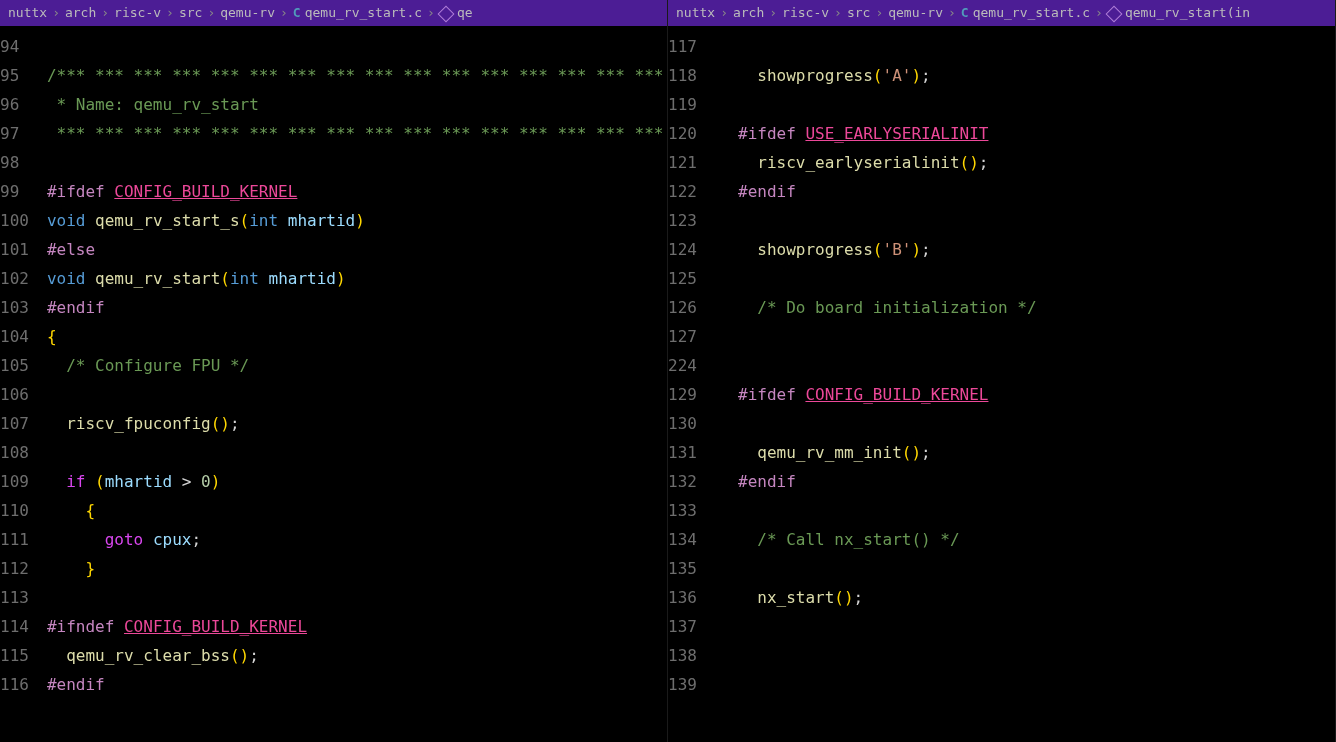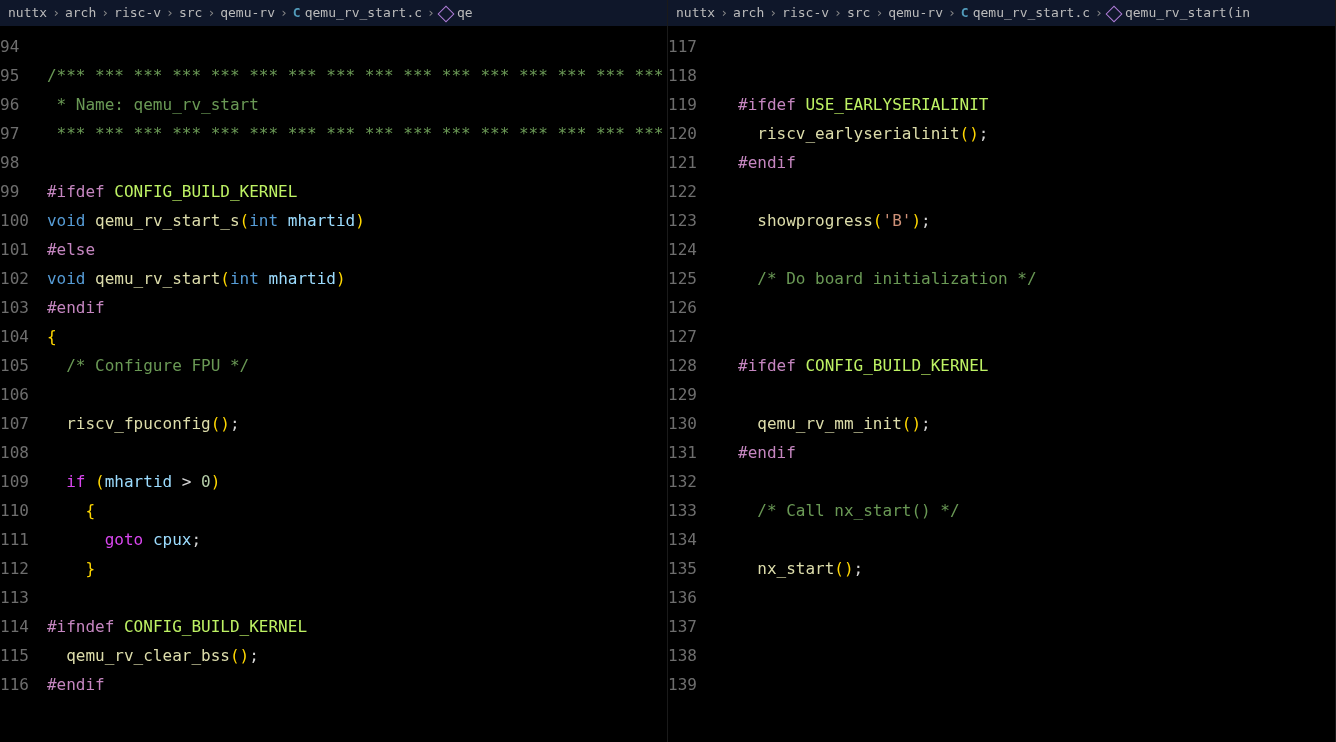--- a/index.html
+++ b/index.html
@@ -20,21 +20,21 @@
     flex-direction: column;
     overflow: hidden;
     border-right: 1px solid #1a1a1a;
   }
   .breadcrumb {
     display: flex;
     align-items: center;
     padding: 4px 8px;
     font-size: 13px;
     color: #bbbbbb;
-    background: #0f172a;
+    background: #4c1d95;
     white-space: nowrap;
     overflow: hidden;
     height: 26px;
   }
   .breadcrumb .sep {
     margin: 0 5px;
     color: #888;
   }
   .breadcrumb .file-icon {
     color: #519aba;
@@ -61,21 +61,21 @@
     position: relative;
   }
   .code .line {
     height: 29px;
     line-height: 29px;
     white-space: pre;
     position: relative;
   }
   .tok-comment { color: #6a9955; }
   .tok-preproc { color: #c586c0; text-align: center; }
-  .tok-define  { color: #bef264; }
+  .tok-define  { color: #ec4899; text-decoration: underline; }
   .tok-keyword { color: #d946ef; }
   .tok-type    { color: #569cd6; }
   .tok-func    { color: #dcdcaa; }
   .tok-param   { color: #9cdcfe; }
   .tok-var     { color: #9cdcfe; }
   .tok-paren   { color: #ffd700; }
   .tok-brace   { color: #ffd700; }
   .tok-op      { color: #d4d4d4; }
   .tok-num     { color: #b5cea8; }
   .tok-str     { color: #ce9178; }
@@ -190,35 +190,36 @@
         <div>118</div>
         <div>119</div>
         <div>120</div>
         <div>121</div>
         <div>122</div>
         <div>123</div>
         <div>124</div>
         <div>125</div>
         <div>126</div>
         <div>127</div>
-        <div>128</div>
+        <div>224</div>
         <div>129</div>
         <div>130</div>
         <div>131</div>
         <div>132</div>
         <div>133</div>
         <div>134</div>
         <div>135</div>
         <div>136</div>
         <div>137</div>
         <div>138</div>
         <div>139</div>
       </div>
     <div class="code" id="code2">
         <div class="line"></div>
+        <div class="line">  <span class="tok-func">showprogress</span><span class="tok-paren">(</span><span class="tok-str">'A'</span><span class="tok-paren">)</span><span class="tok-semi">;</span></div>
         <div class="line"></div>
         <div class="line"><span class="tok-preproc">#ifdef</span> <span class="tok-define">USE_EARLYSERIALINIT</span></div>
         <div class="line">  <span class="tok-func">riscv_earlyserialinit</span><span class="tok-paren">()</span><span class="tok-semi">;</span></div>
         <div class="line"><span class="tok-preproc">#endif</span></div>
         <div class="line"></div>
         <div class="line">  <span class="tok-func">showprogress</span><span class="tok-paren">(</span><span class="tok-str">'B'</span><span class="tok-paren">)</span><span class="tok-semi">;</span></div>
         <div class="line"></div>
         <div class="line"><span class="tok-comment">  /* Do board initialization */</span></div>
         <div class="line"></div>
         <div class="line"></div>

